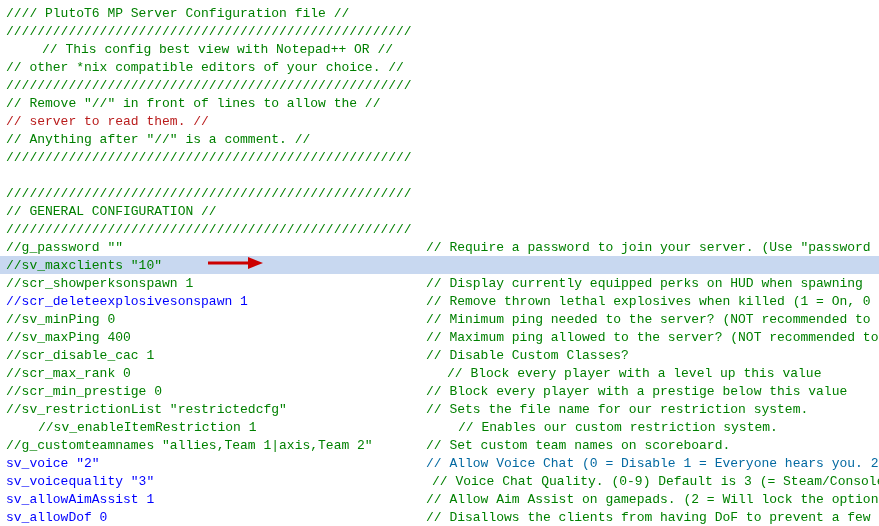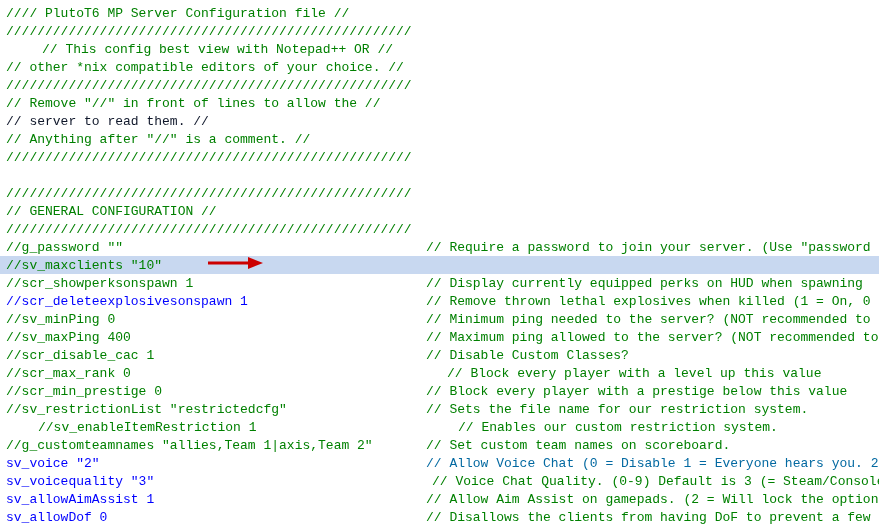--- a/index.html
+++ b/index.html
@@ -62,21 +62,21 @@
       </div>
       <div class="line" style="position: relative;">
         <span style="color: rgb(0, 128, 0); min-width: 420px; display: inline-block;">////////////////////////////////////////////////////</span>
         <span style="color: rgb(0, 128, 0);"></span>
       </div>
       <div class="line" style="position: relative;">
         <span style="color: rgb(0, 128, 0); min-width: 420px; display: inline-block;">// Remove "//" in front of lines to allow the     //</span>
         <span style="color: rgb(0, 128, 0);"></span>
       </div>
       <div class="line" style="position: relative;">
-        <span style="color: #0f172a; min-width: 420px; display: inline-block;">// server to read them.                          //</span>
+        <span style="color: #b91c1c; min-width: 420px; display: inline-block;">// server to read them.                          //</span>
         <span style="color: rgb(0, 128, 0);"></span>
       </div>
       <div class="line" style="position: relative;">
         <span style="color: rgb(0, 128, 0); min-width: 420px; display: inline-block;">// Anything after "//" is a comment.             //</span>
         <span style="color: rgb(0, 128, 0);"></span>
       </div>
       <div class="line" style="position: relative;">
         <span style="color: rgb(0, 128, 0); min-width: 420px; display: inline-block;">////////////////////////////////////////////////////</span>
         <span style="color: rgb(0, 128, 0);"></span>
       </div>

